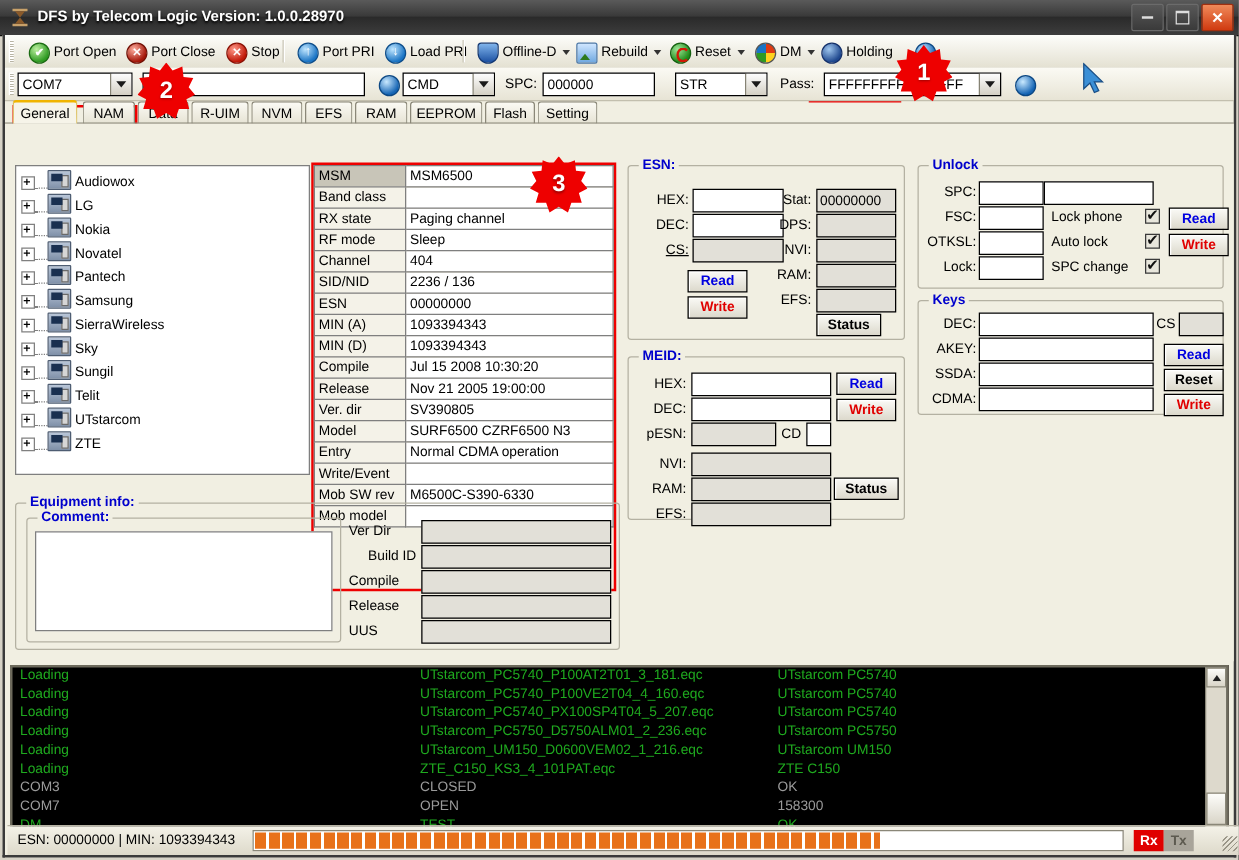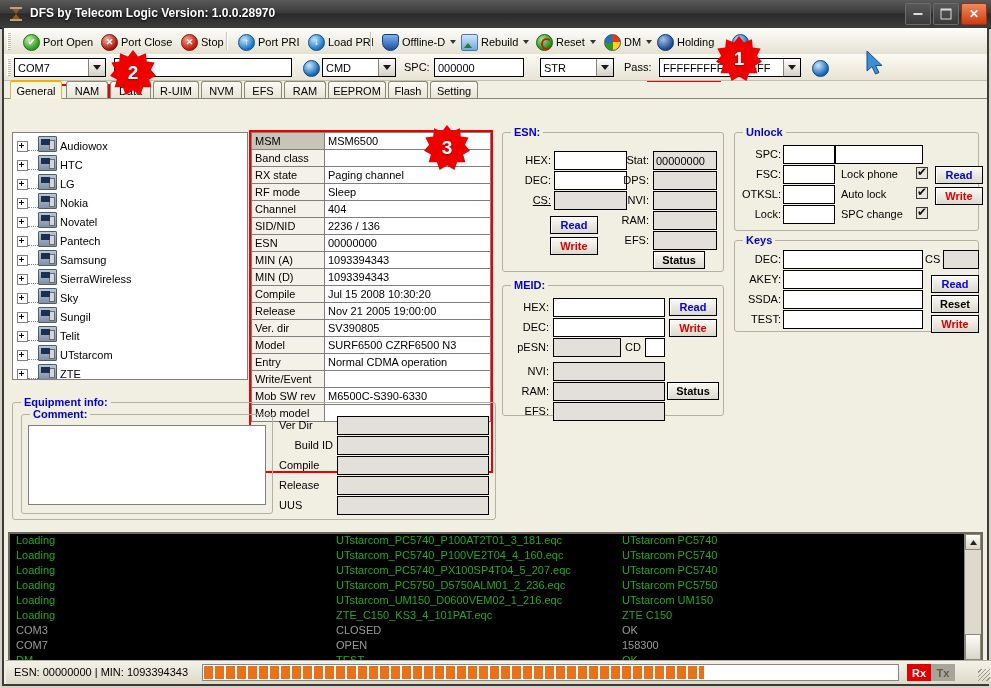--- a/index.html
+++ b/index.html
@@ -302,26 +302,20 @@
           <div class="tnode">
             <span class="tplus"></span>
             <span class="tdots"></span>
             <span class="ticon"></span>
             <span class="tlabel">Audiowox</span>
           </div>
           <div class="tnode">
             <span class="tplus"></span>
             <span class="tdots"></span>
             <span class="ticon"></span>
-            <span class="tlabel">HTC</span>
-          </div>
-          <div class="tnode">
-            <span class="tplus"></span>
-            <span class="tdots"></span>
-            <span class="ticon"></span>
             <span class="tlabel">LG</span>
           </div>
           <div class="tnode">
             <span class="tplus"></span>
             <span class="tdots"></span>
             <span class="ticon"></span>
             <span class="tlabel">Nokia</span>
           </div>
           <div class="tnode">
             <span class="tplus"></span>
@@ -523,21 +517,21 @@
       </div>
 
       <div class="gb" style="left:730px;top:141px;width:245px;height:92px;">
         <span class="gbt">Keys</span>
         <span class="fl" style="left:2px;top:12px;width:44px;">DEC:</span>
         <input class="fi" style="left: 48px; top: 9px; width: 140px; height: 19px;" value="">
         <span class="fl" style="left:2px;top:32px;width:44px;">AKEY:</span>
         <input class="fi" style="left: 48px; top: 29px; width: 140px; height: 19px;" value="">
         <span class="fl" style="left:2px;top:52px;width:44px;">SSDA:</span>
         <input class="fi" style="left: 48px; top: 49px; width: 140px; height: 19px;" value="">
-        <span class="fl" style="left:2px;top:72px;width:44px;">TEST:</span>
+        <span class="fl" style="left:2px;top:72px;width:44px;">CDMA:</span>
         <input class="fi" style="left: 48px; top: 69px; width: 140px; height: 19px;" value="">
         <span class="fl" style="left:190px;top:12px;width:16px;text-align:left;">CS</span>
         <input class="fi ro" style="left: 208px; top: 9px; width: 36px; height: 19px;" readonly="" value="">
         <div class="btn blue" style="left:196px;top:34px;width:48px;height:18px;">Read</div>
         <div class="btn blk" style="left:196px;top:54px;width:48px;height:18px;">Reset</div>
         <div class="btn red" style="left:196px;top:74px;width:48px;height:18px;">Write</div>
       </div>
 
       <div class="gb" style="left:8px;top:303px;width:484px;height:118px;">
         <span class="gbt">Equipment info:</span>

